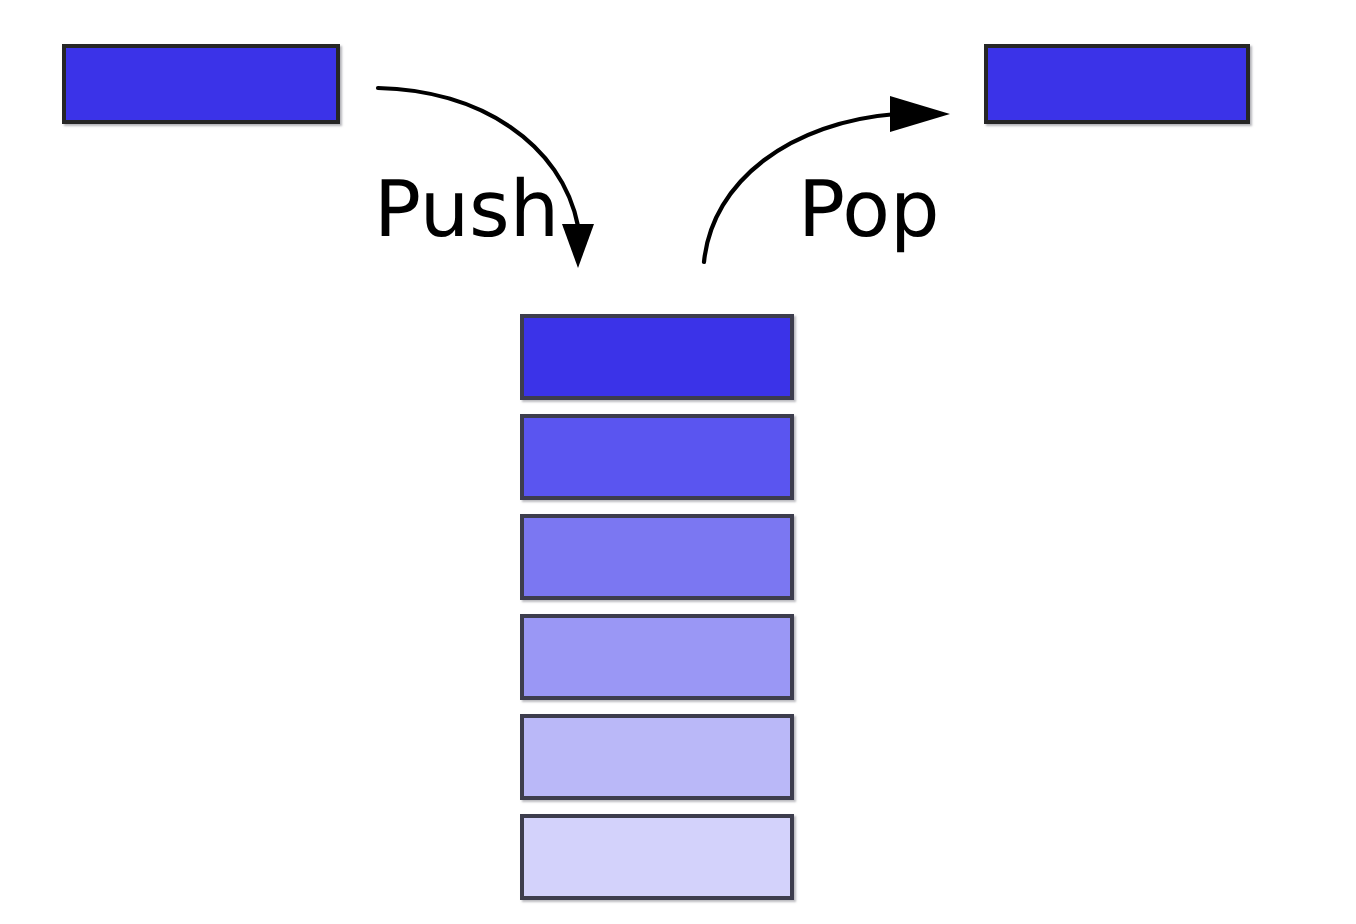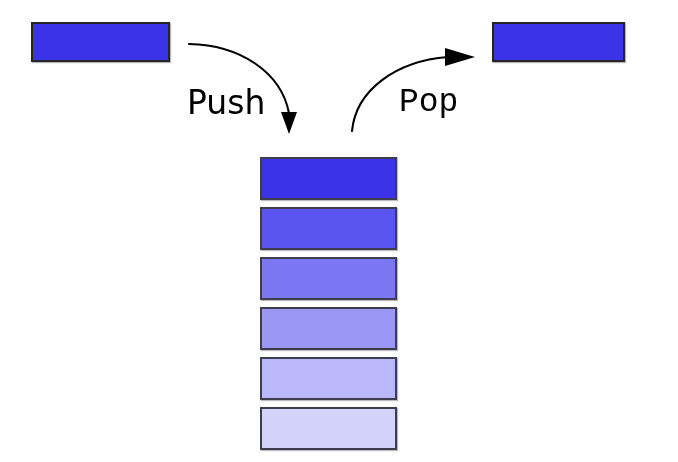--- a/index.html
+++ b/index.html
@@ -42,34 +42,33 @@
     left: 260px;
     width: 137px;
     height: 43px;
     border: 2px solid #3d3d4d;
     box-shadow: 1px 1px 1px rgba(120,120,130,0.5);
   }
   .label {
     position: absolute;
     color: #000000;
     font-family: "DejaVu Sans", sans-serif;
-    font-size: 33px;
+    font-size: 39px;
     font-weight: 400;
     line-height: 1;
     letter-spacing: 0px;
     white-space: nowrap;
   }
   #push-label {
     left: 187px;
     top: 86px;
   }
   #pop-label {
     left: 399px;
     top: 86px;
-    font-family: Liberation Mono, monospace;
   }
   #arrows-layer {
     position: absolute;
     left: 0;
     top: 0;
     width: 678px;
     height: 462px;
     pointer-events: none;
   }
 </style>

